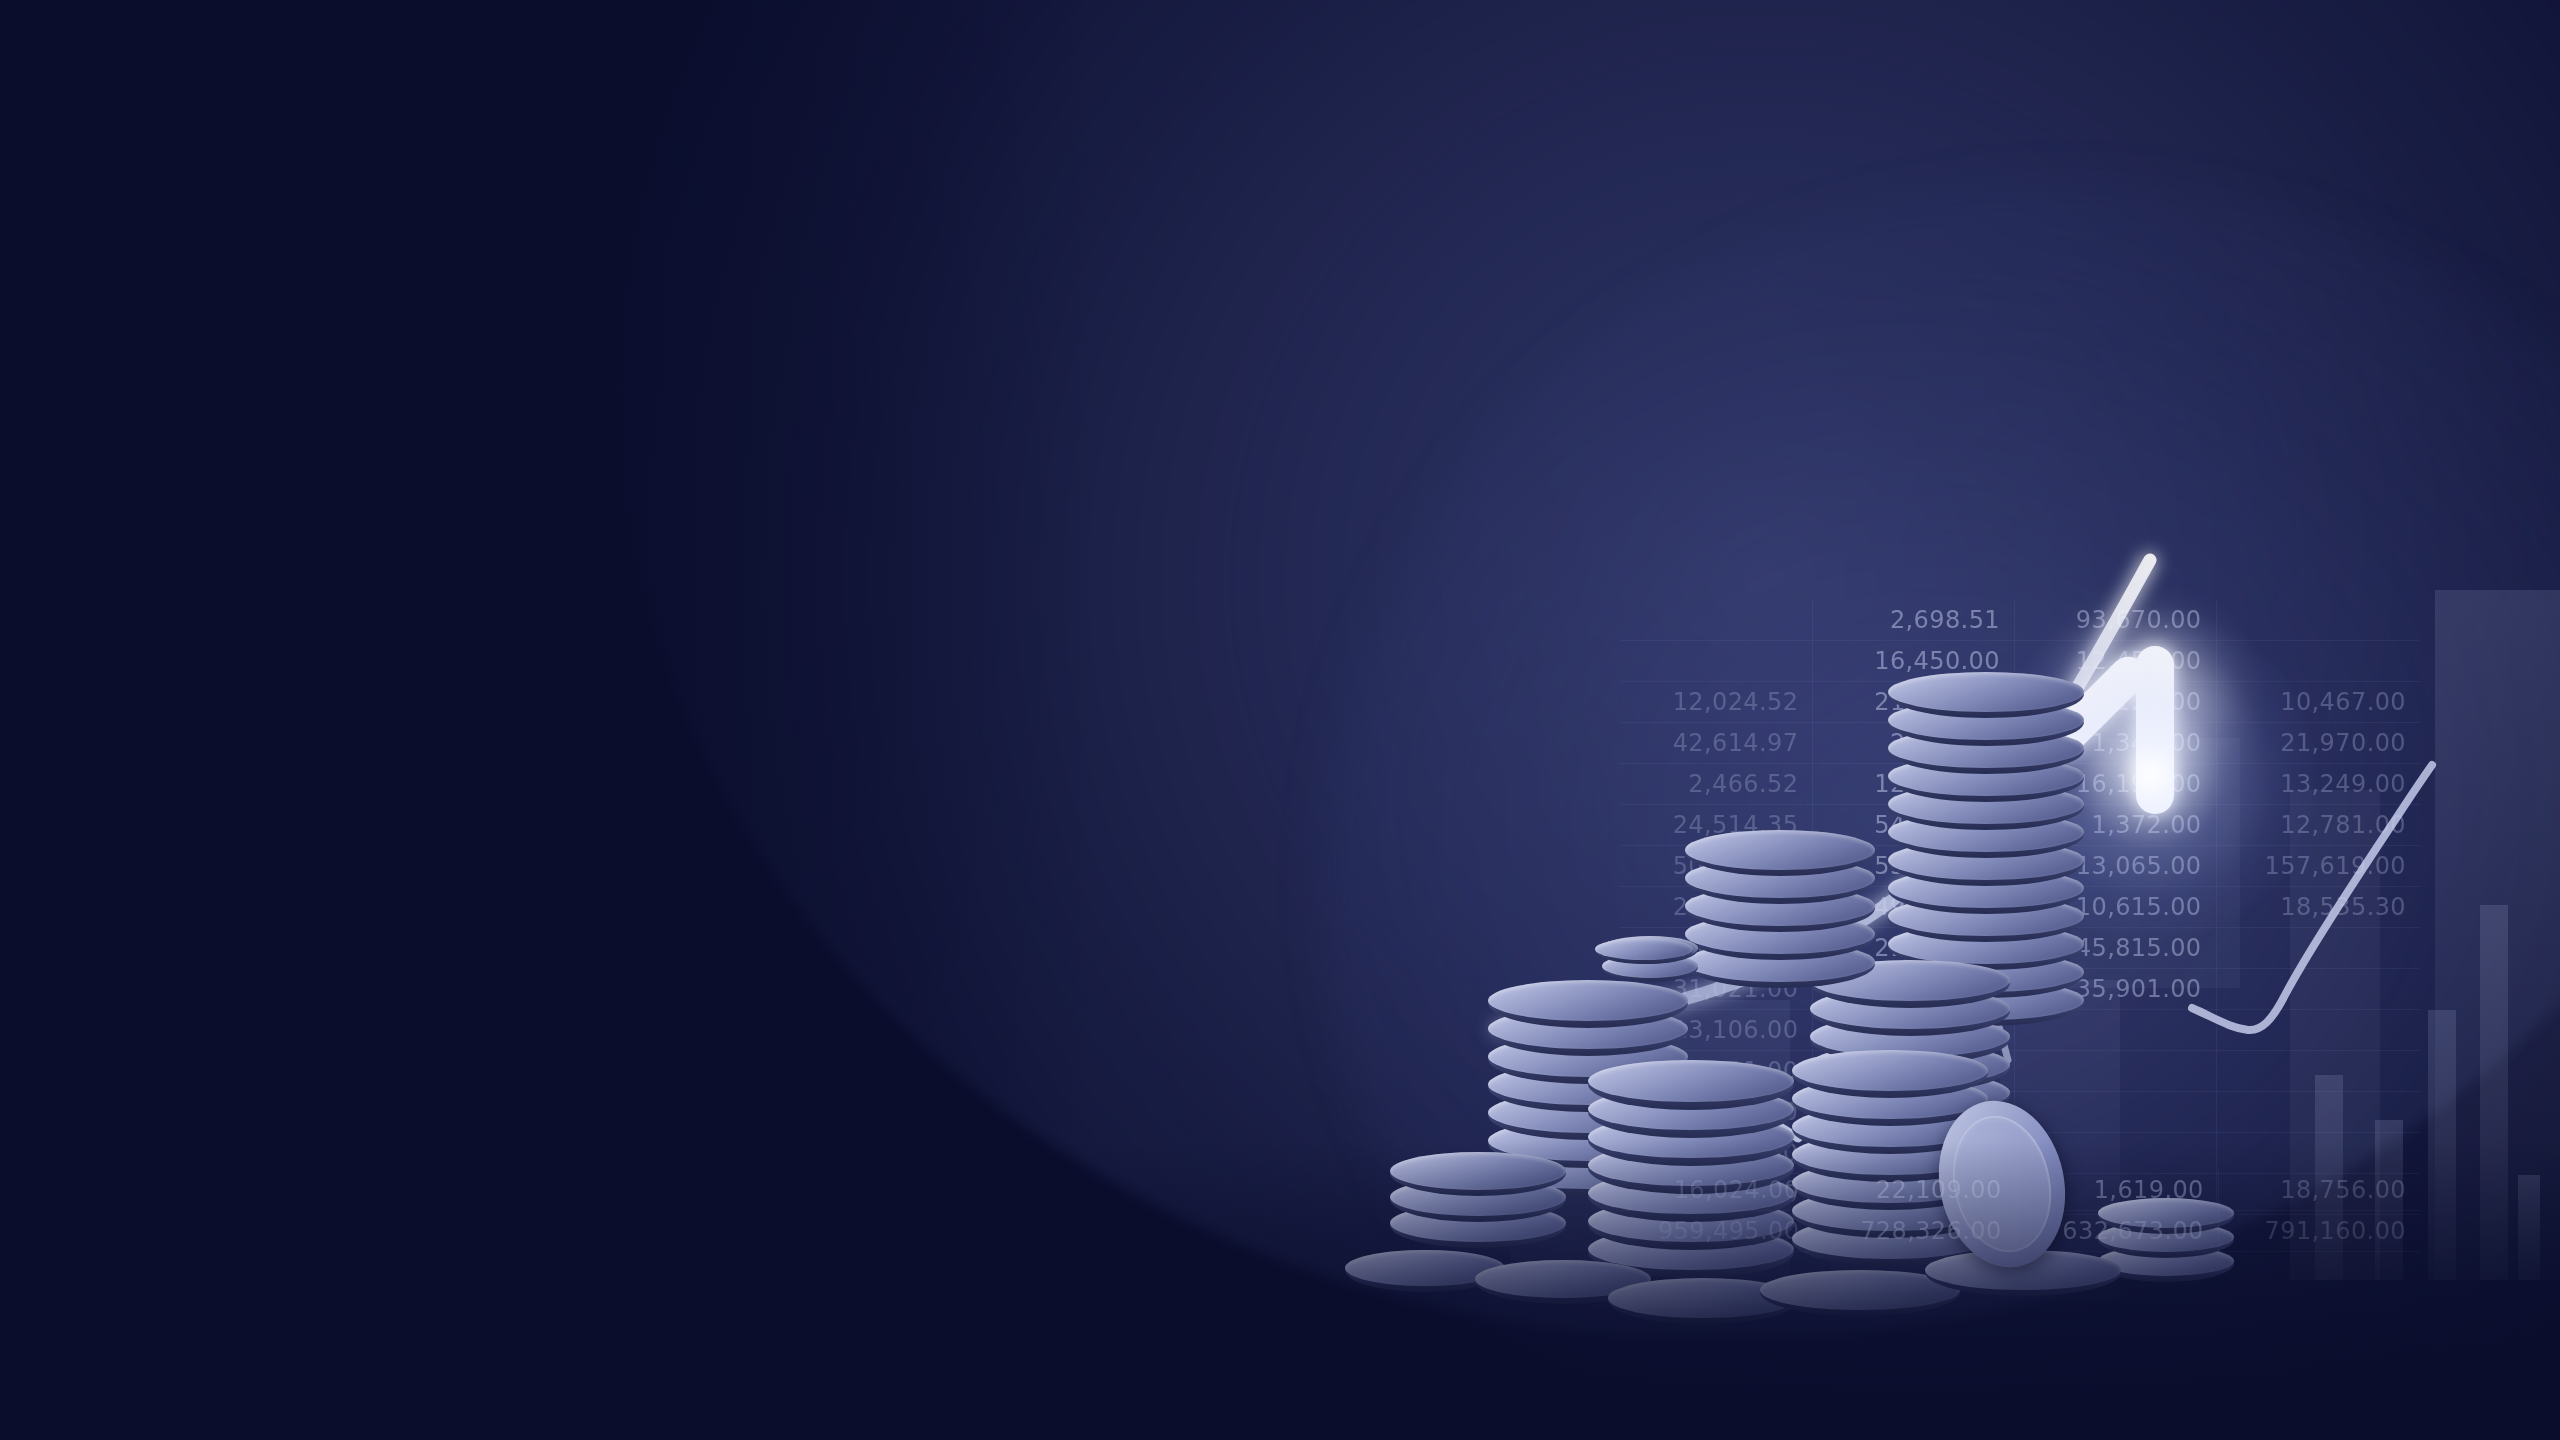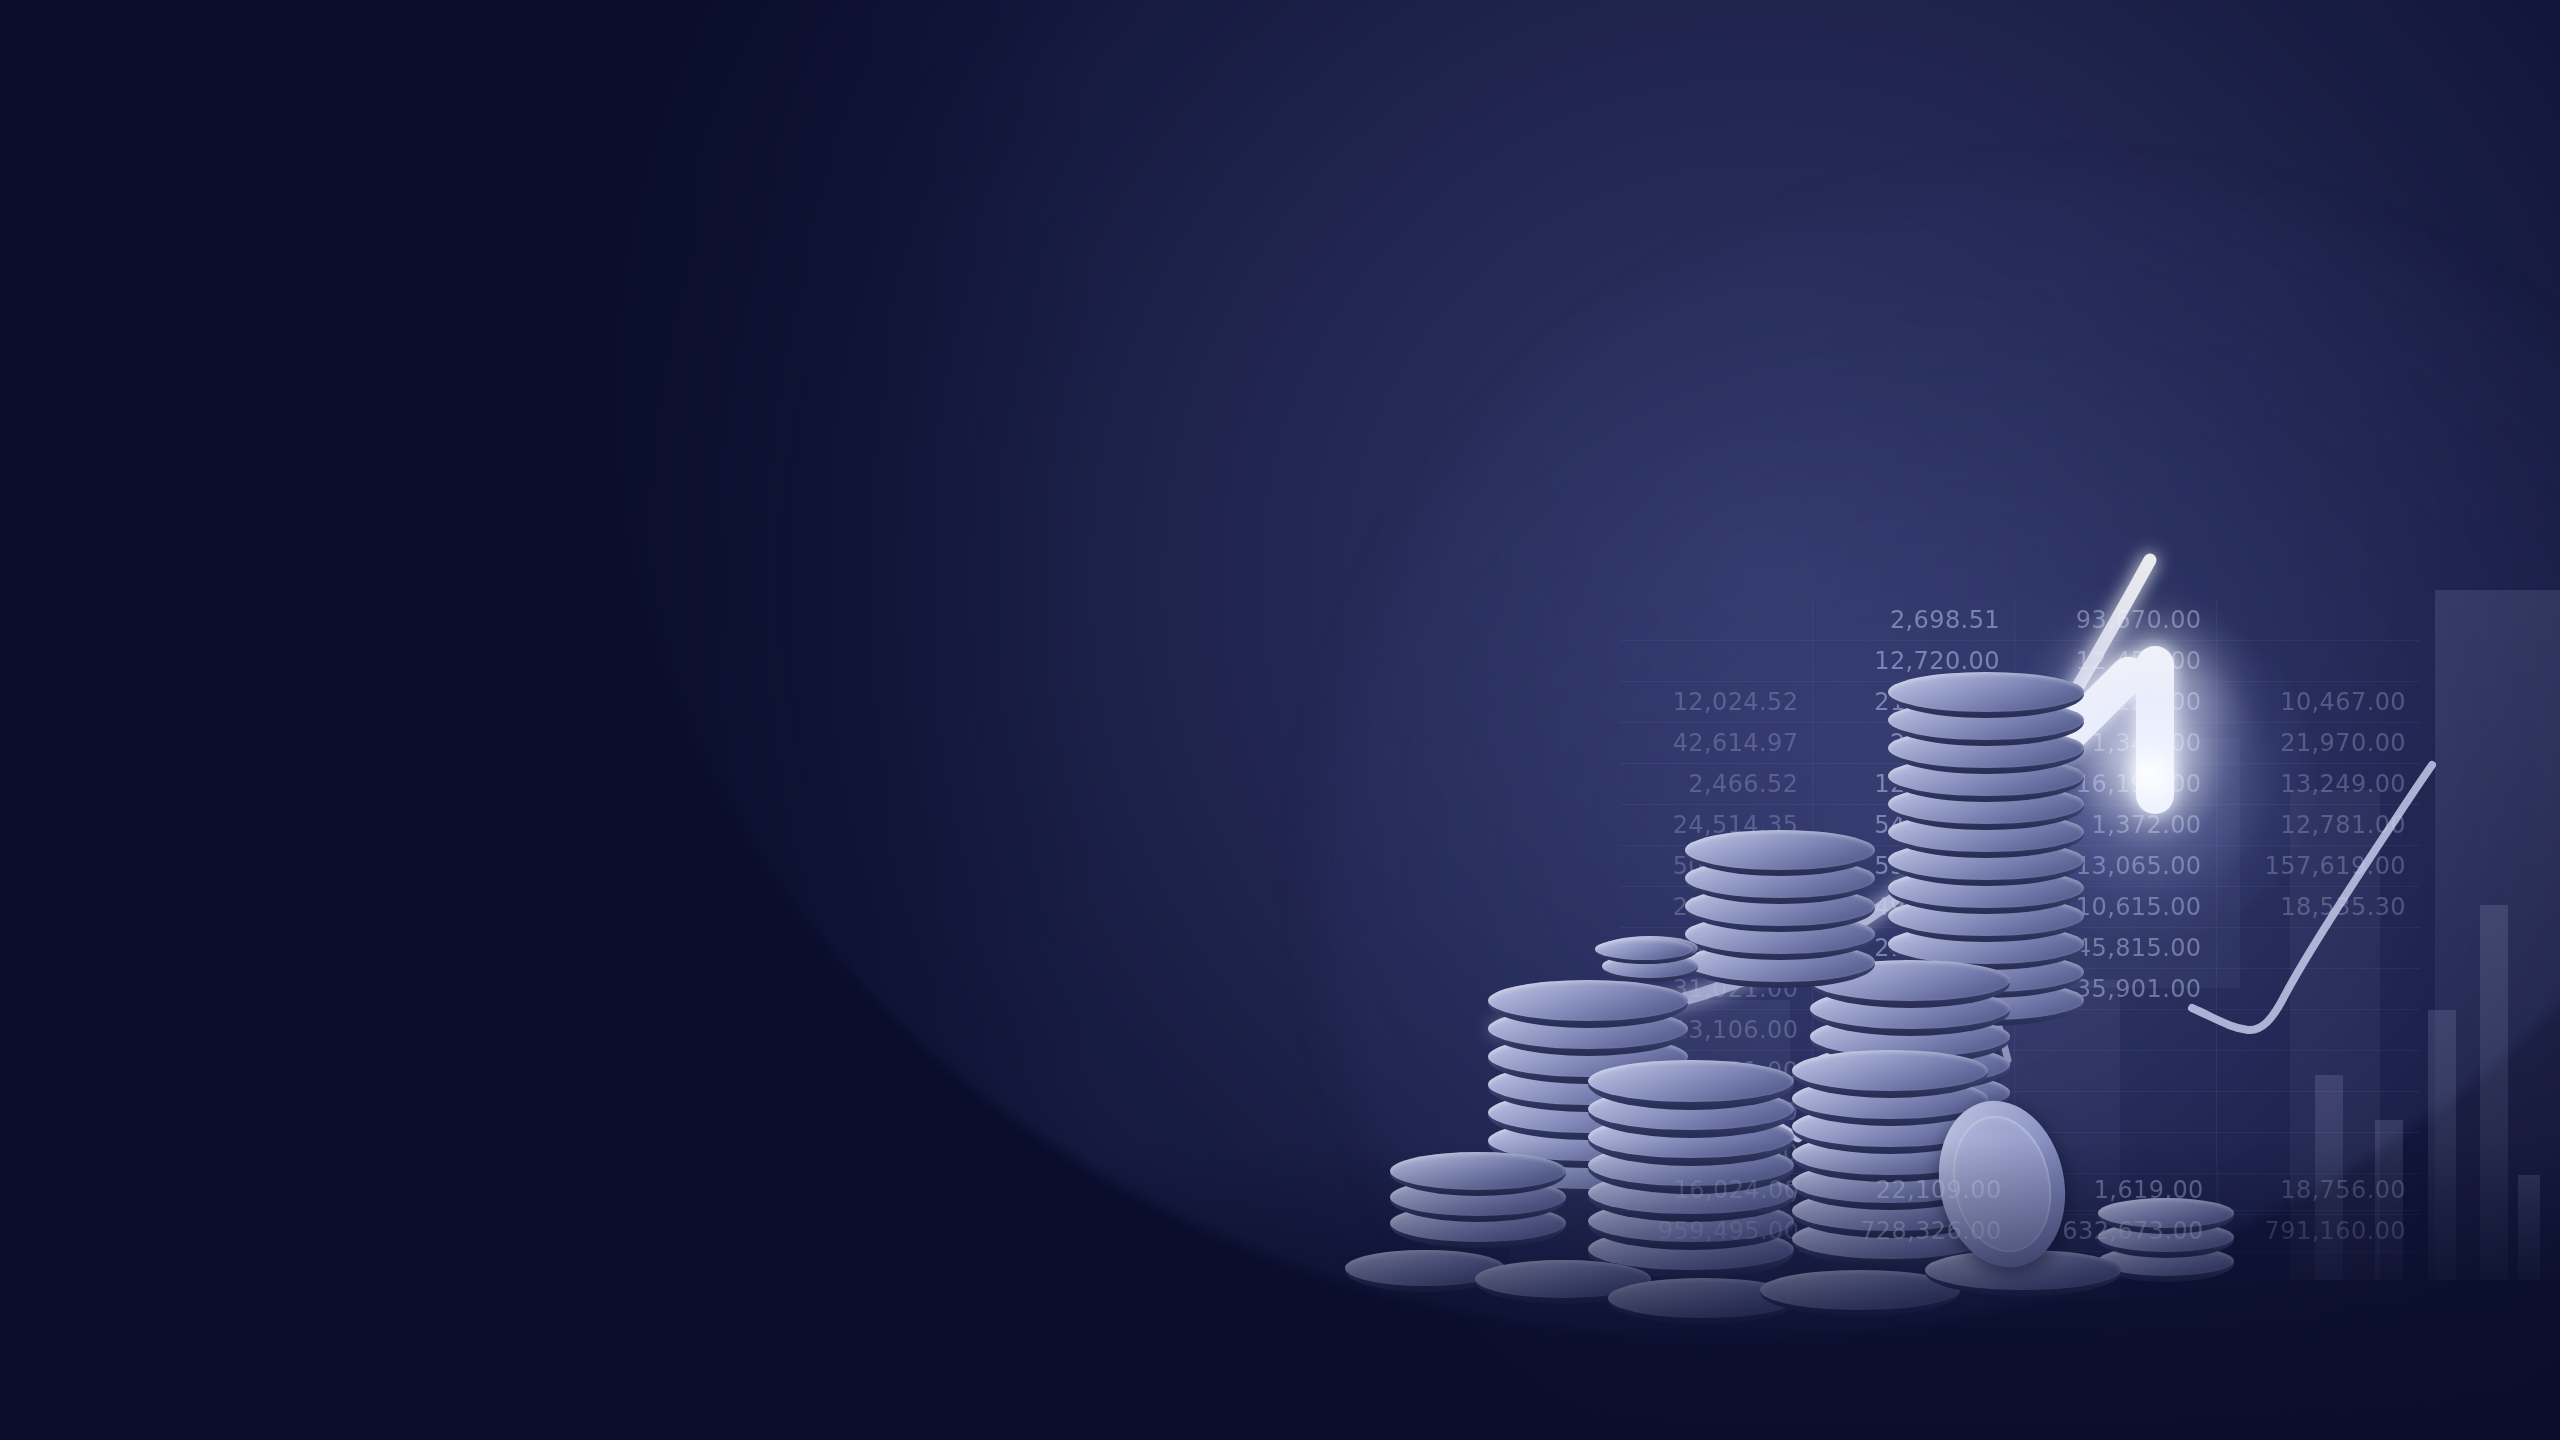--- a/index.html
+++ b/index.html
@@ -210,21 +210,21 @@
   <table class="data-table">
     <tbody id="table-body">
         <tr>
           <td class="c0"></td>
           <td class="c1">2,698.51</td>
           <td class="c2">93,670.00</td>
           <td class="c3"></td>
         </tr>
         <tr>
           <td class="c0"></td>
-          <td class="c1">12,720.00</td>
+          <td class="c1">16,450.00</td>
           <td class="c2">12,457.00</td>
           <td class="c3"></td>
         </tr>
         <tr>
           <td class="c0">12,024.52</td>
           <td class="c1">21,764.00</td>
           <td class="c2">3,125.00</td>
           <td class="c3">10,467.00</td>
         </tr>
         <tr>

